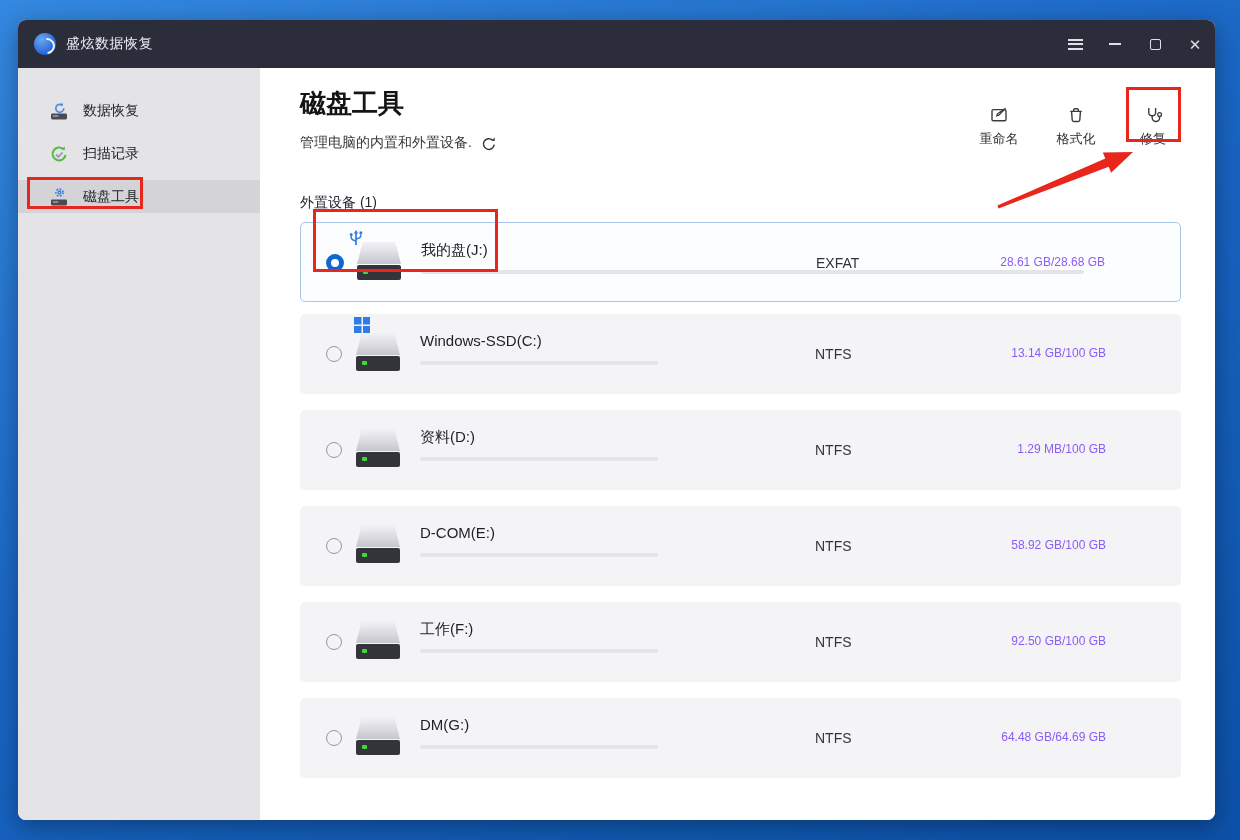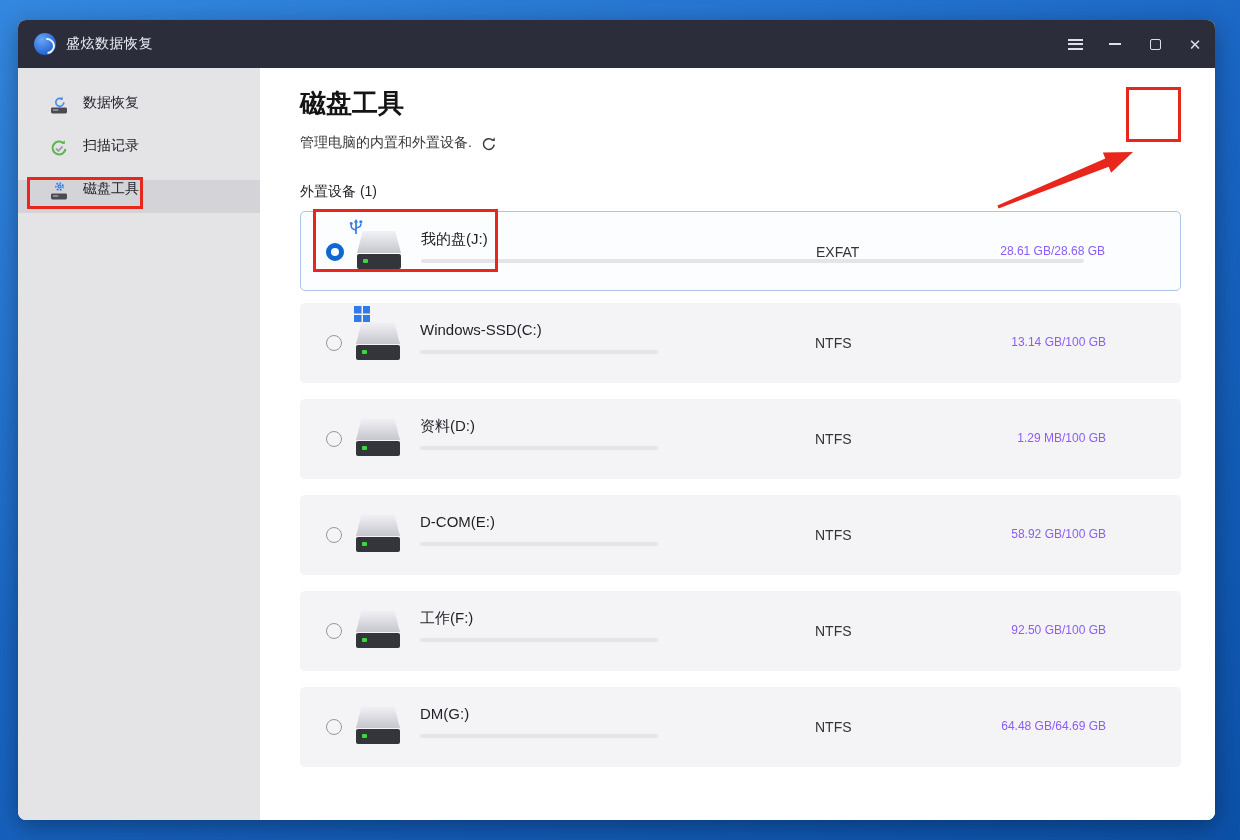--- a/index.html
+++ b/index.html
@@ -23,32 +23,32 @@
   .tb-spacer { flex:1; }
   .tb-btn { width:40px; height:48px; display:flex; align-items:center; justify-content:center; color:#dde0e8; cursor:default; }
   .ico-menu { width:15px; height:11px; border-top:2px solid #dde0e8; border-bottom:2px solid #dde0e8; position:relative; }
   .ico-menu::after { content:""; position:absolute; left:0; top:2.5px; width:15px; height:2px; background:#dde0e8; }
   .ico-min { width:12px; height:2px; background:#dde0e8; }
   .ico-max { width:11px; height:11px; border:1.6px solid #dde0e8; border-radius:2px; }
   .ico-close { font-size:15px; line-height:1; }
   
   .body { flex:1; display:flex; min-height:0; }
   .sidebar { width:242px; flex:none; background:#e4e4e7; padding-top:26px; }
-  .side-item { height:33px; display:flex; padding-left:30px; gap:13px; font-size:14px; color:#22232a; margin-bottom:10px; cursor:default; }
+  .side-item { height:33px; display:flex; align-items:center; padding-left:30px; gap:13px; font-size:14px; color:#22232a; margin-bottom:10px; cursor:default; }
   .side-item.selected { background:#d4d4d8; }
   .side-ico { width:22px; height:22px; flex:none; }
   .content { flex:1; background:#fff; position:relative; padding:18px 34px 0 40px; overflow:hidden; }
   
   .page-header { display:flex; justify-content:space-between; align-items:flex-start; }
   .page-title { font-size:26px; font-weight:700; color:#141414; }
   .page-sub { margin-top:13px; font-size:14px; color:#3a3a3a; display:flex; align-items:flex-end; gap:9px; }
   .actions { display:flex; gap:21px; margin-top:13px; }
   .action { width:56px; height:54px; display:flex; flex-direction:column; align-items:center; justify-content:center; gap:5px; font-size:13px; color:#2e2e2e; cursor:default; }
   
-  .section-label { font-size:14px; color:#25262c; margin-top:31px; }
+  .section-label { font-size:14px; color:#25262c; margin-top:41px; }
   .section-label.second { margin-top:36px; }
   .device { position:relative; height:80px; border-radius:5px;text-align:right; }
   .device.card { margin-top:10px; background:#fcfdff; border:1px solid #a9c6e8; }
   .rows { margin-top:12px; display:flex; flex-direction:column; gap:16px; }
   .device.row { background:#f4f4f6; }
   .radio { position:absolute; left:25px; top:31px; width:18px; height:18px; border-radius:50%; cursor:default; }
   .radio.on { border:5px solid #0f67d2; background:#fff; }
   .radio.off { width:16px; height:16px; left:26px; top:32px; border:1.5px solid #97979e; background:transparent; }
   .drive { position:absolute; left:56px; top:19px; width:46px; height:40px; }
   .drive .top { display:block; width:44px; height:22px; background:linear-gradient(180deg,#f2f2f6,#c6c6cf); clip-path:polygon(13% 0,87% 0,100% 100%,0 100%); }
@@ -130,20 +130,45 @@
         <div>
           <div class="page-title">磁盘工具</div>
           <div class="page-sub">
             <span>管理电脑的内置和外置设备.</span>
             <svg width="16" height="16" viewBox="0 0 16 16">
               <path d="M13.2 8.6 a5.4 5.4 0 1 1 -1.5 -4.3" fill="none" stroke="#3a3a3a" stroke-width="1.5"></path>
               <path d="M13.6 1.6 l.2 3.4 -3.4 -.2 Z" fill="#3a3a3a"></path>
             </svg>
           </div>
         </div>
+        <div class="actions">
+          <div class="action">
+            <svg width="20" height="20" viewBox="0 0 20 20">
+              <rect x="3" y="4.6" width="14" height="11.2" rx="1.4" fill="none" stroke="#3c3c3c" stroke-width="1.4"></rect>
+              <path d="M16.6 3.4 L9.8 10.2 l-2 .6 .6 -2 Z" fill="none" stroke="#3c3c3c" stroke-width="1.3"></path>
+            </svg>
+            <span>重命名</span>
+          </div>
+          <div class="action">
+            <svg width="20" height="20" viewBox="0 0 20 20">
+              <path d="M4.2 6.4 h11.6" fill="none" stroke="#3c3c3c" stroke-width="1.4"></path>
+              <path d="M7.6 6.2 V5 a1.2 1.2 0 0 1 1.2-1.2 h2.4 A1.2 1.2 0 0 1 12.4 5 v1.2" fill="none" stroke="#3c3c3c" stroke-width="1.4"></path>
+              <path d="M5.6 6.6 l.6 8.4 a1.6 1.6 0 0 0 1.6 1.5 h4.4 a1.6 1.6 0 0 0 1.6-1.5 l.6-8.4" fill="none" stroke="#3c3c3c" stroke-width="1.4"></path>
+            </svg>
+            <span>格式化</span>
+          </div>
+          <div class="action">
+            <svg width="20" height="20" viewBox="0 0 20 20">
+              <path d="M5.8 3 v4.4 a3.4 3.4 0 0 0 6.8 0 V3" fill="none" stroke="#3c3c3c" stroke-width="1.4"></path>
+              <path d="M9.2 10.8 v2 a3.7 3.7 0 0 0 7.4 0 v-1.2" fill="none" stroke="#3c3c3c" stroke-width="1.4"></path>
+              <circle cx="16.6" cy="9.5" r="1.9" fill="none" stroke="#3c3c3c" stroke-width="1.3"></circle>
+            </svg>
+            <span>修复</span>
+          </div>
+        </div>
       </div>
 
       <div class="section-label">外置设备 (1)</div>
 
       <div class="device card">
         <span class="radio on"></span>
         <span class="drive">
           <svg class="badge-usb" viewBox="0 0 20 20">
             <path d="M10 17 V5" stroke="#2d7ce8" stroke-width="1.7" fill="none"></path>
             <path d="M10 2 l-2.2 3.6 h4.4 Z" fill="#2d7ce8"></path>

